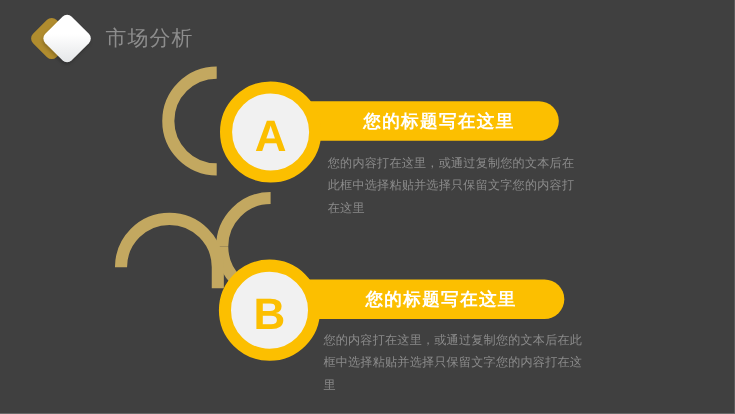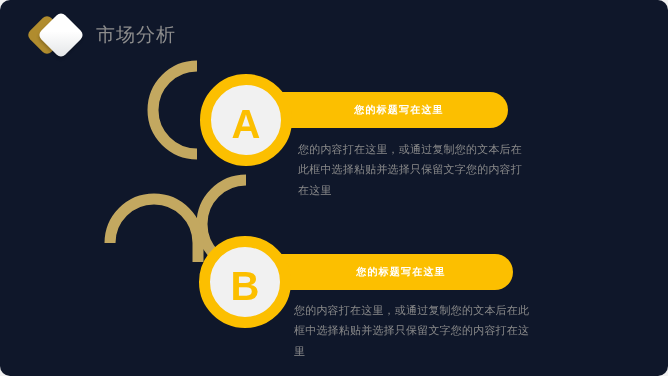--- a/index.html
+++ b/index.html
@@ -14,23 +14,22 @@
     background: #f1f1f1;
     font-family: "Liberation Sans", "DejaVu Sans", sans-serif;
     position: relative;
   }
 
   .slide {
     position: absolute;
     left: 0; top: 0;
     width: 668px;
     height: 376px;
-    background: #0f172a;
+    background: #404040;
     overflow: hidden;
-    border-radius: 10px;
   }
 
   
   .header {
     position: absolute;
     left: 0; top: 0;
     width: 668px;
     height: 66px;
   }
   .logo-mark {
@@ -109,21 +108,21 @@
     height: 36px;
     background: #fcbf00;
     border-radius: 0 18px 18px 0;
     z-index: 2;
     display: flex;
     align-items: center;
     justify-content: center;
   }
   .title-pill-text {
     color: #ffffff;
-    font-size: 10px;
+    font-size: 16px;
     font-weight: bold;
     letter-spacing: 1.2px;
     white-space: nowrap;
     padding-left: 44px;
   }
 
   .body-text {
     position: absolute;
     font-size: 11px;
     line-height: 1.85;

